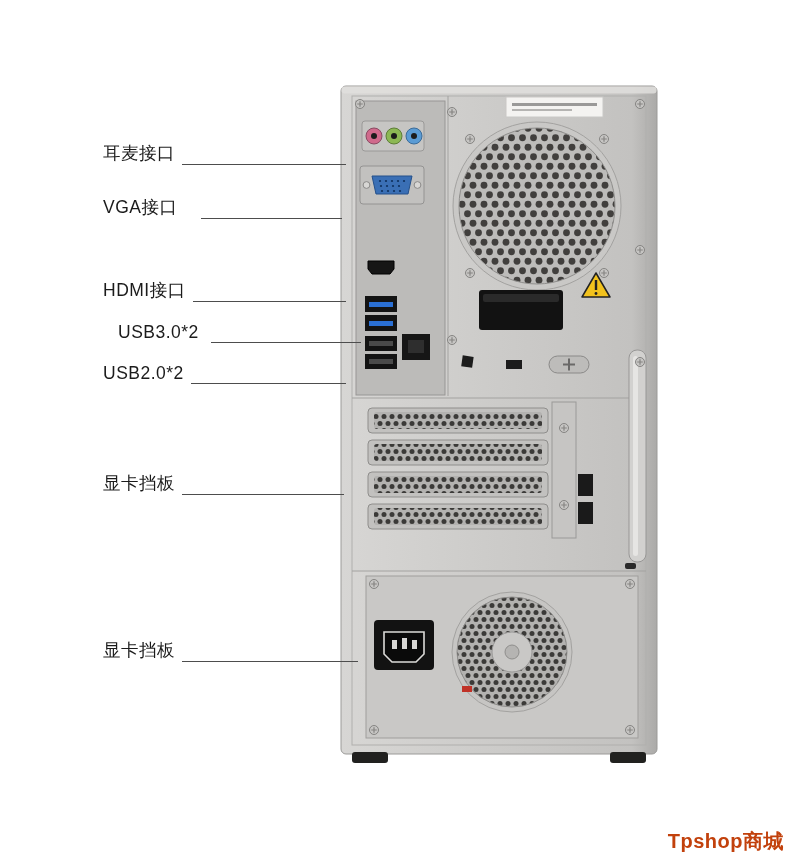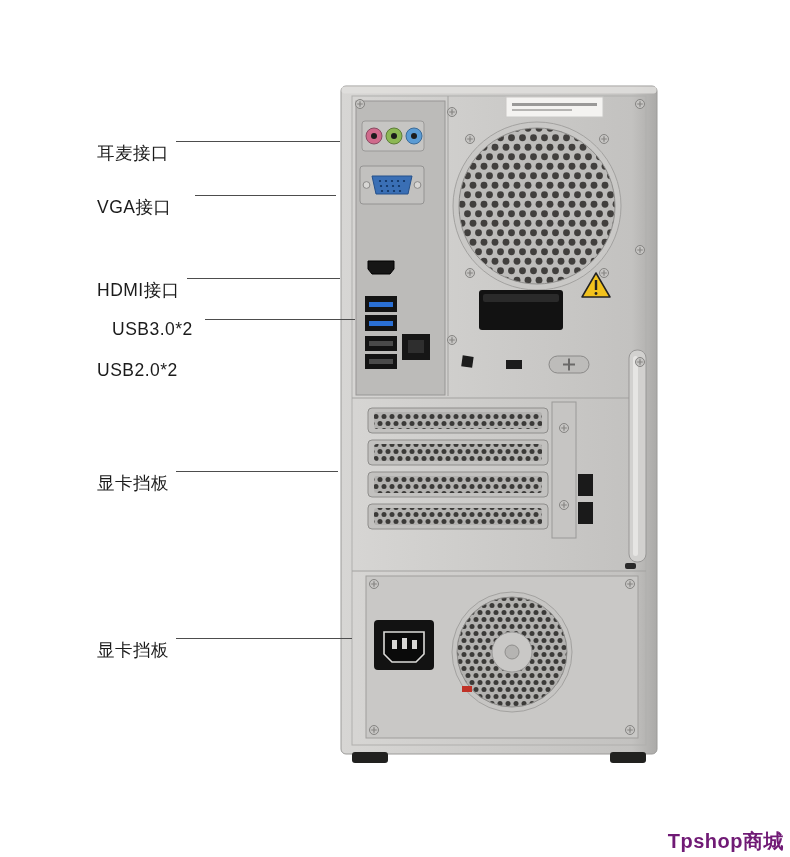--- a/index.html
+++ b/index.html
@@ -3,26 +3,26 @@
 <meta charset="utf-8">
 <style>
   * { margin:0; padding:0; box-sizing:border-box; }
   html,body { background:#ffffff; }
   body {
     width:790px; height:857px;
     font-family:"Liberation Sans","DejaVu Sans",sans-serif;
   }
   .canvas { position:relative; width:790px; height:857px; background:#ffffff; overflow:hidden; }
   .tower-svg { position:absolute; left:0; top:0; }
-  .callout { position:absolute; display:flex; align-items:flex-start; gap:7px; height:24px; }
+  .callout { position:absolute; display:flex; align-items:flex-end; gap:7px; height:24px;margin-left:6px; }
   .callout-label { font-size:17.5px; color:#1b1b1b; letter-spacing:.5px; white-space:nowrap; }
   .leader-line { flex:1; height:1px; background:#4d4d4d; }
   .watermark {
     position:absolute; right:6px; bottom:2px;
-    font-size:20px; font-weight:bold; color:#701a75; letter-spacing:.5px;
+    font-size:20px; font-weight:bold; color:#c2410c; letter-spacing:.5px;
   }
 </style>
 </head>
 <body>
 
 <div class="canvas">
 
   <svg class="tower-svg" width="790" height="857" viewBox="0 0 790 857">
     <defs>
       <linearGradient id="caseGrad" x1="0" y1="0" x2="1" y2="0">
@@ -241,21 +241,21 @@
   <div class="callout" style="left:97px; top:278px; width:243px;">
     <span class="callout-label">HDMI接口</span>
     <div class="leader-line"></div>
   </div>
 
   <div class="callout" style="left:112px; top:319px; width:243px;gap:12px;">
     <span class="callout-label">USB3.0*2</span>
     <div class="leader-line"></div>
   </div>
 
-  <div class="callout" style="left:97px; top:360px; width:243px;flex-direction:column;">
+  <div class="callout" style="left:97px; top:360px; width:243px;">
     <span class="callout-label">USB2.0*2</span>
     <div class="leader-line"></div>
   </div>
 
   <div class="callout" style="left:97px; top:471px; width:241px;">
     <span class="callout-label">显卡挡板</span>
     <div class="leader-line"></div>
   </div>
 
   <div class="callout" style="left:97px; top:638px; width:255px;">

